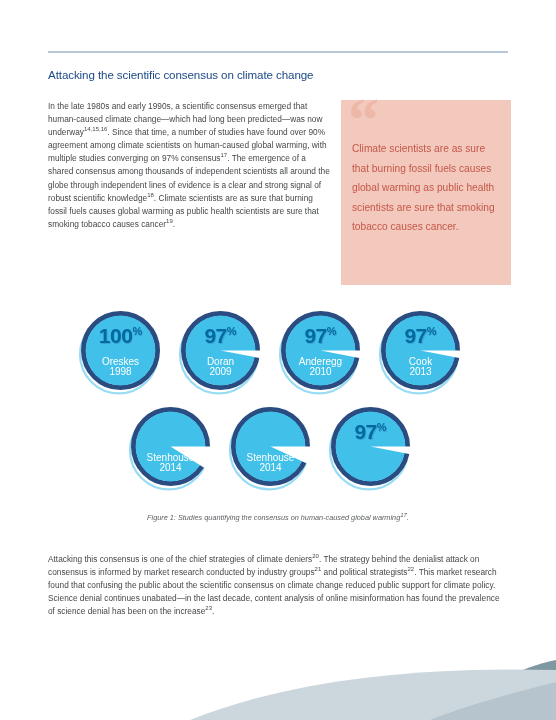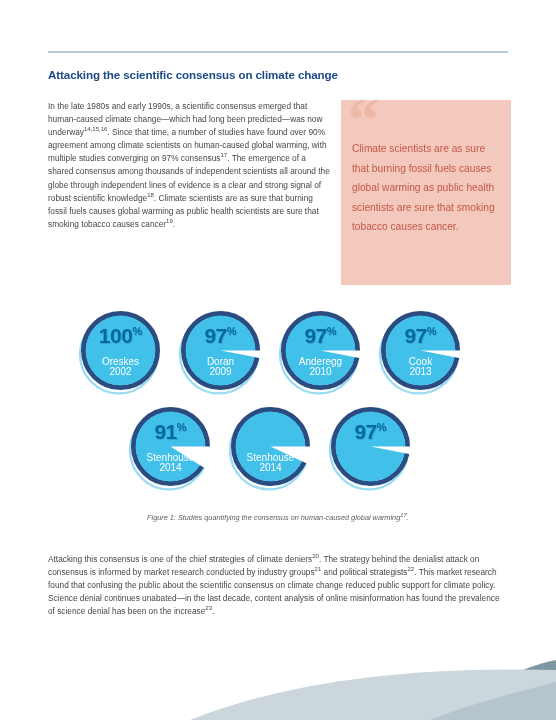--- a/index.html
+++ b/index.html
@@ -34,21 +34,21 @@
     background: #b9c8d8;
   }
 
   
   .heading {
     position: absolute;
     left: 48px;
     top: 68px;
     width: 440px;
     font-size: 11.6px;
-    font-weight: bold;
+    font-weight: normal;
     color: #1c4a86;
     letter-spacing: -0.1px;
   }
 
   
   .body-col {
     position: absolute;
     left: 48px;
     top: 100px;
     width: 283px;
@@ -213,21 +213,21 @@
     <div class="pie-row pie-row-1">
         <div class="pie">
           <svg width="85" height="90" viewBox="0 0 85 90">
             <circle cx="40.9" cy="46.5" r="38.9" fill="none" stroke="#41c0ea" stroke-width="2.2" opacity="0.55"></circle>
             <circle cx="42.5" cy="42.5" r="37" fill="none" stroke="#2a4c80" stroke-width="5"></circle>
             <circle cx="42.5" cy="42.5" r="34.9" fill="#41c0ea"></circle>
           </svg>
           <div class="pie-pct"><span>100</span><span class="sym">%</span></div>
           <div class="pie-label">
             <span class="pie-name">Oreskes</span>
-            <span class="pie-year">2002</span>
+            <span class="pie-year">1998</span>
           </div>
         </div>
         <div class="pie">
           <svg width="85" height="90" viewBox="0 0 85 90">
             <circle cx="40.9" cy="46.5" r="38.9" fill="none" stroke="#41c0ea" stroke-width="2.2" opacity="0.55"></circle>
             <circle cx="42.5" cy="42.5" r="37" fill="none" stroke="#2a4c80" stroke-width="5"></circle>
             <circle cx="42.5" cy="42.5" r="34.9" fill="#41c0ea"></circle>
             <path d="M 42.5 42.5 L 83.20 42.50 A 40.7 40.7 0 0 1 82.48 50.13 Z" fill="#ffffff"></path>
           </svg>
           <div class="pie-pct"><span>97</span><span class="sym">%</span></div>
@@ -264,21 +264,20 @@
         </div>
       </div>
     <div class="pie-row pie-row-2">
         <div class="pie">
           <svg width="85" height="90" viewBox="0 0 85 90">
             <circle cx="40.9" cy="46.5" r="38.9" fill="none" stroke="#41c0ea" stroke-width="2.2" opacity="0.55"></circle>
             <circle cx="42.5" cy="42.5" r="37" fill="none" stroke="#2a4c80" stroke-width="5"></circle>
             <circle cx="42.5" cy="42.5" r="34.9" fill="#41c0ea"></circle>
             <path d="M 42.5 42.5 L 83.20 42.50 A 40.7 40.7 0 0 1 76.86 64.31 Z" fill="#ffffff"></path>
           </svg>
-          <div class="pie-pct"><span>91</span><span class="sym">%</span></div>
           <div class="pie-label">
             <span class="pie-name">Stenhouse</span>
             <span class="pie-year">2014</span>
           </div>
         </div>
         <div class="pie">
           <svg width="85" height="90" viewBox="0 0 85 90">
             <circle cx="40.9" cy="46.5" r="38.9" fill="none" stroke="#41c0ea" stroke-width="2.2" opacity="0.55"></circle>
             <circle cx="42.5" cy="42.5" r="37" fill="none" stroke="#2a4c80" stroke-width="5"></circle>
             <circle cx="42.5" cy="42.5" r="34.9" fill="#41c0ea"></circle>

